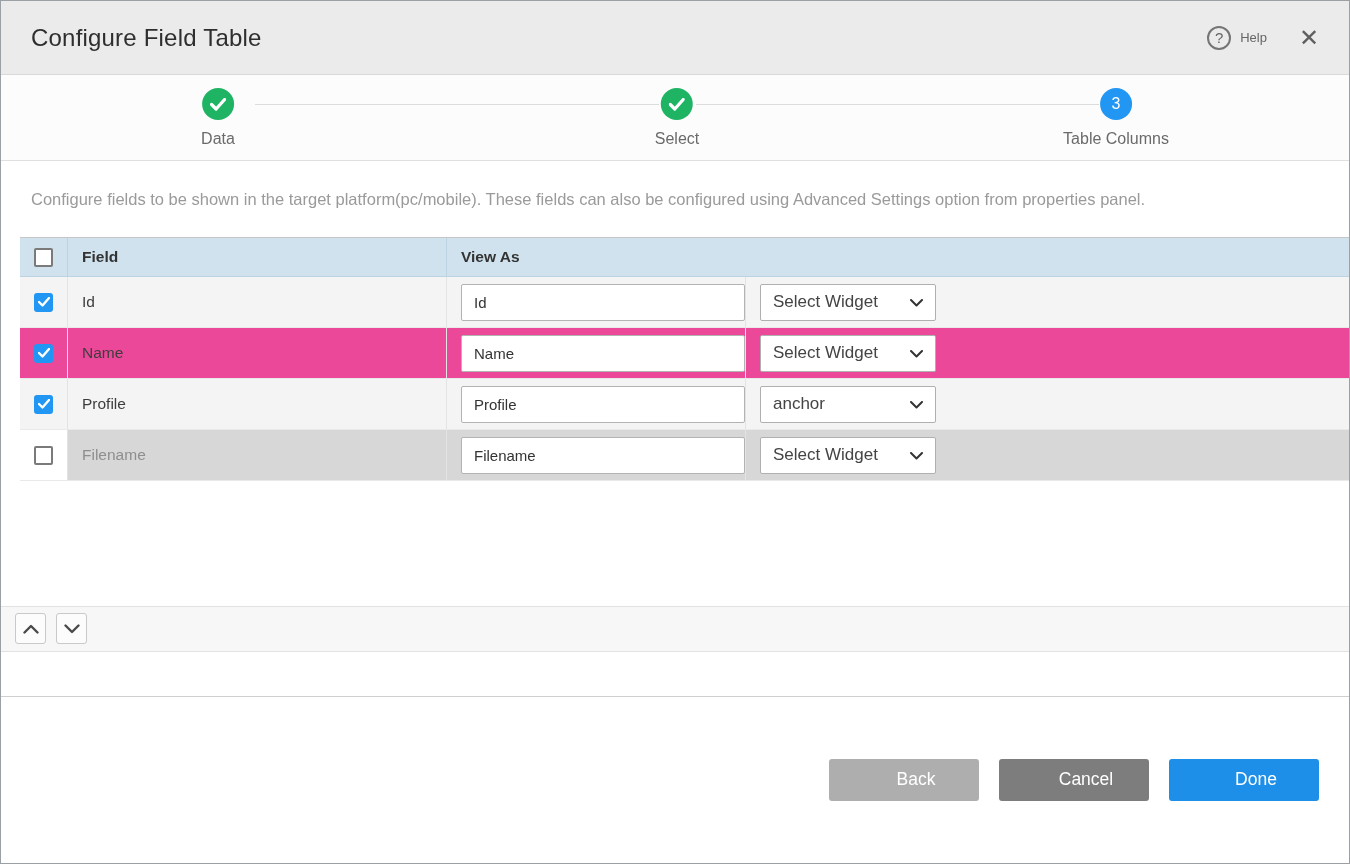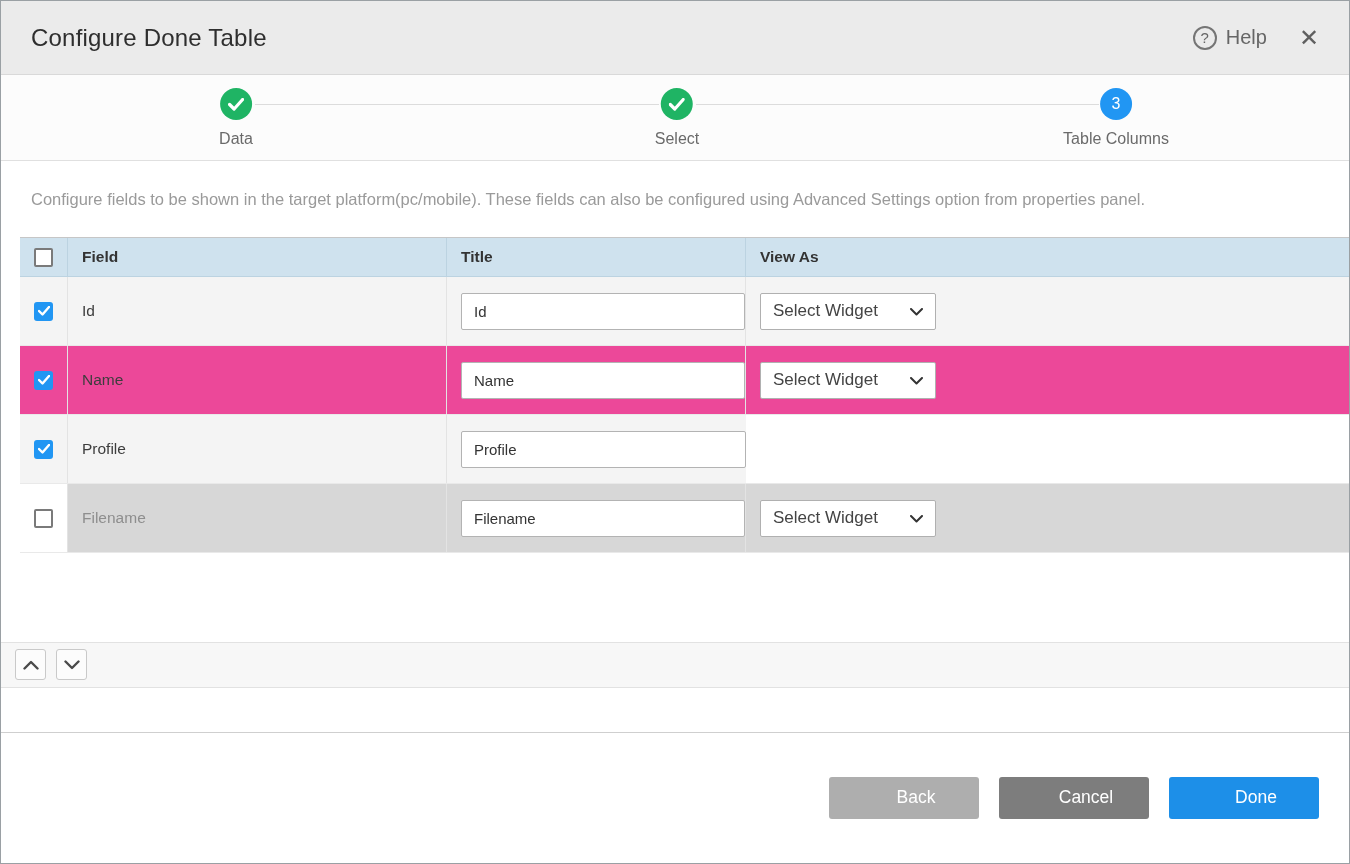--- a/index.html
+++ b/index.html
@@ -22,38 +22,38 @@
     border-bottom: 1px solid #d9d9d9;
   }
   .dlg-title { font-size: 24px; color: #2e2e2e; font-weight: 500; letter-spacing: .2px; }
   .hdr-right { margin-left: auto; display: flex; align-items: center; gap: 30px; }
   .help-btn { display: flex; align-items: center; gap: 9px; color: #666; cursor: pointer; }
   .help-circle {
     width: 24px; height: 24px; border: 2px solid #757575; border-radius: 50%;
     display: flex; align-items: center; justify-content: center;
     font-size: 15px; color: #666; font-weight: 400;
   }
-  .help-label { font-size: 20px; }
+  .help-label { font-size: 13px; }
   .close-btn { font-size: 24px; color: #5f5f5f; line-height: 1; cursor: pointer; padding: 2px; }
 
   
   .stepper {
     height: 86px; flex: 0 0 86px;
     position: relative;
     background: #fcfcfc;
     border-bottom: 1px solid #e0e0e0;
   }
   .step-line { position: absolute; top: 29px; height: 1px; background: #dcdcdc; }
   .line-1 { left: 254px; width: 404px; }
   .line-2 { left: 695px; width: 403px; }
   .step {
     position: absolute; top: 13px; transform: translateX(-50%);
     display: flex; flex-direction: column; align-items: center; cursor: pointer;
   }
-  .step-data { left: 235px; }
+  .step-data { left: 217px; }
   .step-layout { left: 676px; }
   .step-cols { left: 1115px; }
   .step-circle {
     width: 32px; height: 32px; border-radius: 50%;
     display: flex; align-items: center; justify-content: center;
   }
   .circle-done { background: #1fb464; }
   .circle-current { background: #2196f3; color: #fff; font-size: 16px; font-weight: 500; }
   .step-label { margin-top: 10px; font-size: 16px; color: #6a6a6a; }
 
@@ -76,21 +76,21 @@
   }
   .thead .cell { border-right: 1px solid #bcd3e1; display: flex; align-items: center; }
   .thead .cell:last-child { border-right: none; }
   .th-label { font-size: 15.5px; font-weight: 700; color: #333; }
 
   .col-check { width: 48px; flex: 0 0 48px; display: flex; align-items: center; justify-content: center; }
   .col-field { width: 379px; flex: 0 0 379px; padding-left: 14px; }
   .col-title { width: 299px; flex: 0 0 299px; padding-left: 14px; }
   .col-view  { flex: 1 1 auto; padding-left: 14px; }
 
-  .trow { height: 69px; border-bottom: 1px solid #e9e9e9; }
+  .trow { height: 51px; border-bottom: 1px solid #e9e9e9; }
   .trow .cell { border-right: 1px solid #e3e3e3; display: flex; align-items: center; }
   .trow .cell:last-child { border-right: none; }
   .bg-alt .cell { background: #f4f4f4; }
   .bg-white .cell { background: #ec4899; }
   .bg-disabled .cell { background: #d7d7d7; }
   .bg-disabled .col-check { background: #ffffff; }
   .field-label { font-size: 15.5px; color: #3d3d3d; }
   .bg-disabled .field-label { color: #8e8e8e; }
 
   .cbx {
@@ -150,21 +150,21 @@
   .btn-back { background: #aeaeae; }
   .btn-cancel { background: #7d7d7d; }
   .btn-done { background: #1d8fe8; }
 </style>
 </head>
 <body>
 
 <div class="dialog">
 
   <div class="dlg-header">
-    <div class="dlg-title">Configure Done Table</div>
+    <div class="dlg-title">Configure Field Table</div>
     <div class="hdr-right">
       <div class="help-btn">
         <span class="help-circle">?</span>
         <span class="help-label">Help</span>
       </div>
       <div class="close-btn">✕</div>
     </div>
   </div>
 
   <div class="stepper">
@@ -199,23 +199,20 @@
 
   <div class="cfg-table">
 
     <div class="t-row thead">
       <div class="cell col-check">
         <div class="cbx cbx-unchecked"></div>
       </div>
       <div class="cell col-field">
           <span class="th-label">Field</span>
         </div>
-      <div class="cell col-title">
-          <span class="th-label">Title</span>
-        </div>
       <div class="cell col-view">
           <span class="th-label">View As</span>
         </div>
     </div>
 
     <div class="t-row trow bg-alt">
       <div class="cell col-check">
         <div class="cbx cbx-checked">
           <svg width="12" height="10" viewBox="0 0 12 10">
               <path d="M1 5 L4.5 8.5 L11 1" fill="none" stroke="#fff" stroke-width="2.4" stroke-linecap="round" stroke-linejoin="round"></path>
@@ -269,20 +266,28 @@
               <path d="M1 5 L4.5 8.5 L11 1" fill="none" stroke="#fff" stroke-width="2.4" stroke-linecap="round" stroke-linejoin="round"></path>
             </svg>
         </div>
       </div>
       <div class="cell col-field">
           <span class="field-label">Profile</span>
         </div>
       <div class="cell col-title">
         <input class="title-input" type="text" value="Profile" style="">
       </div>
+      <div class="cell col-view">
+        <div class="widget-select">
+          <span>anchor</span>
+          <span><svg width="13" height="8" viewBox="0 0 13 8">
+                <path d="M1 1 L6.5 6.5 L12 1" fill="none" stroke="#333" stroke-width="2" stroke-linecap="round" stroke-linejoin="round"></path>
+              </svg></span>
+        </div>
+      </div>
     </div>
 
     <div class="t-row trow bg-disabled">
       <div class="cell col-check">
         <div class="cbx cbx-unchecked"></div>
       </div>
       <div class="cell col-field">
           <span class="field-label">Filename</span>
         </div>
       <div class="cell col-title">

